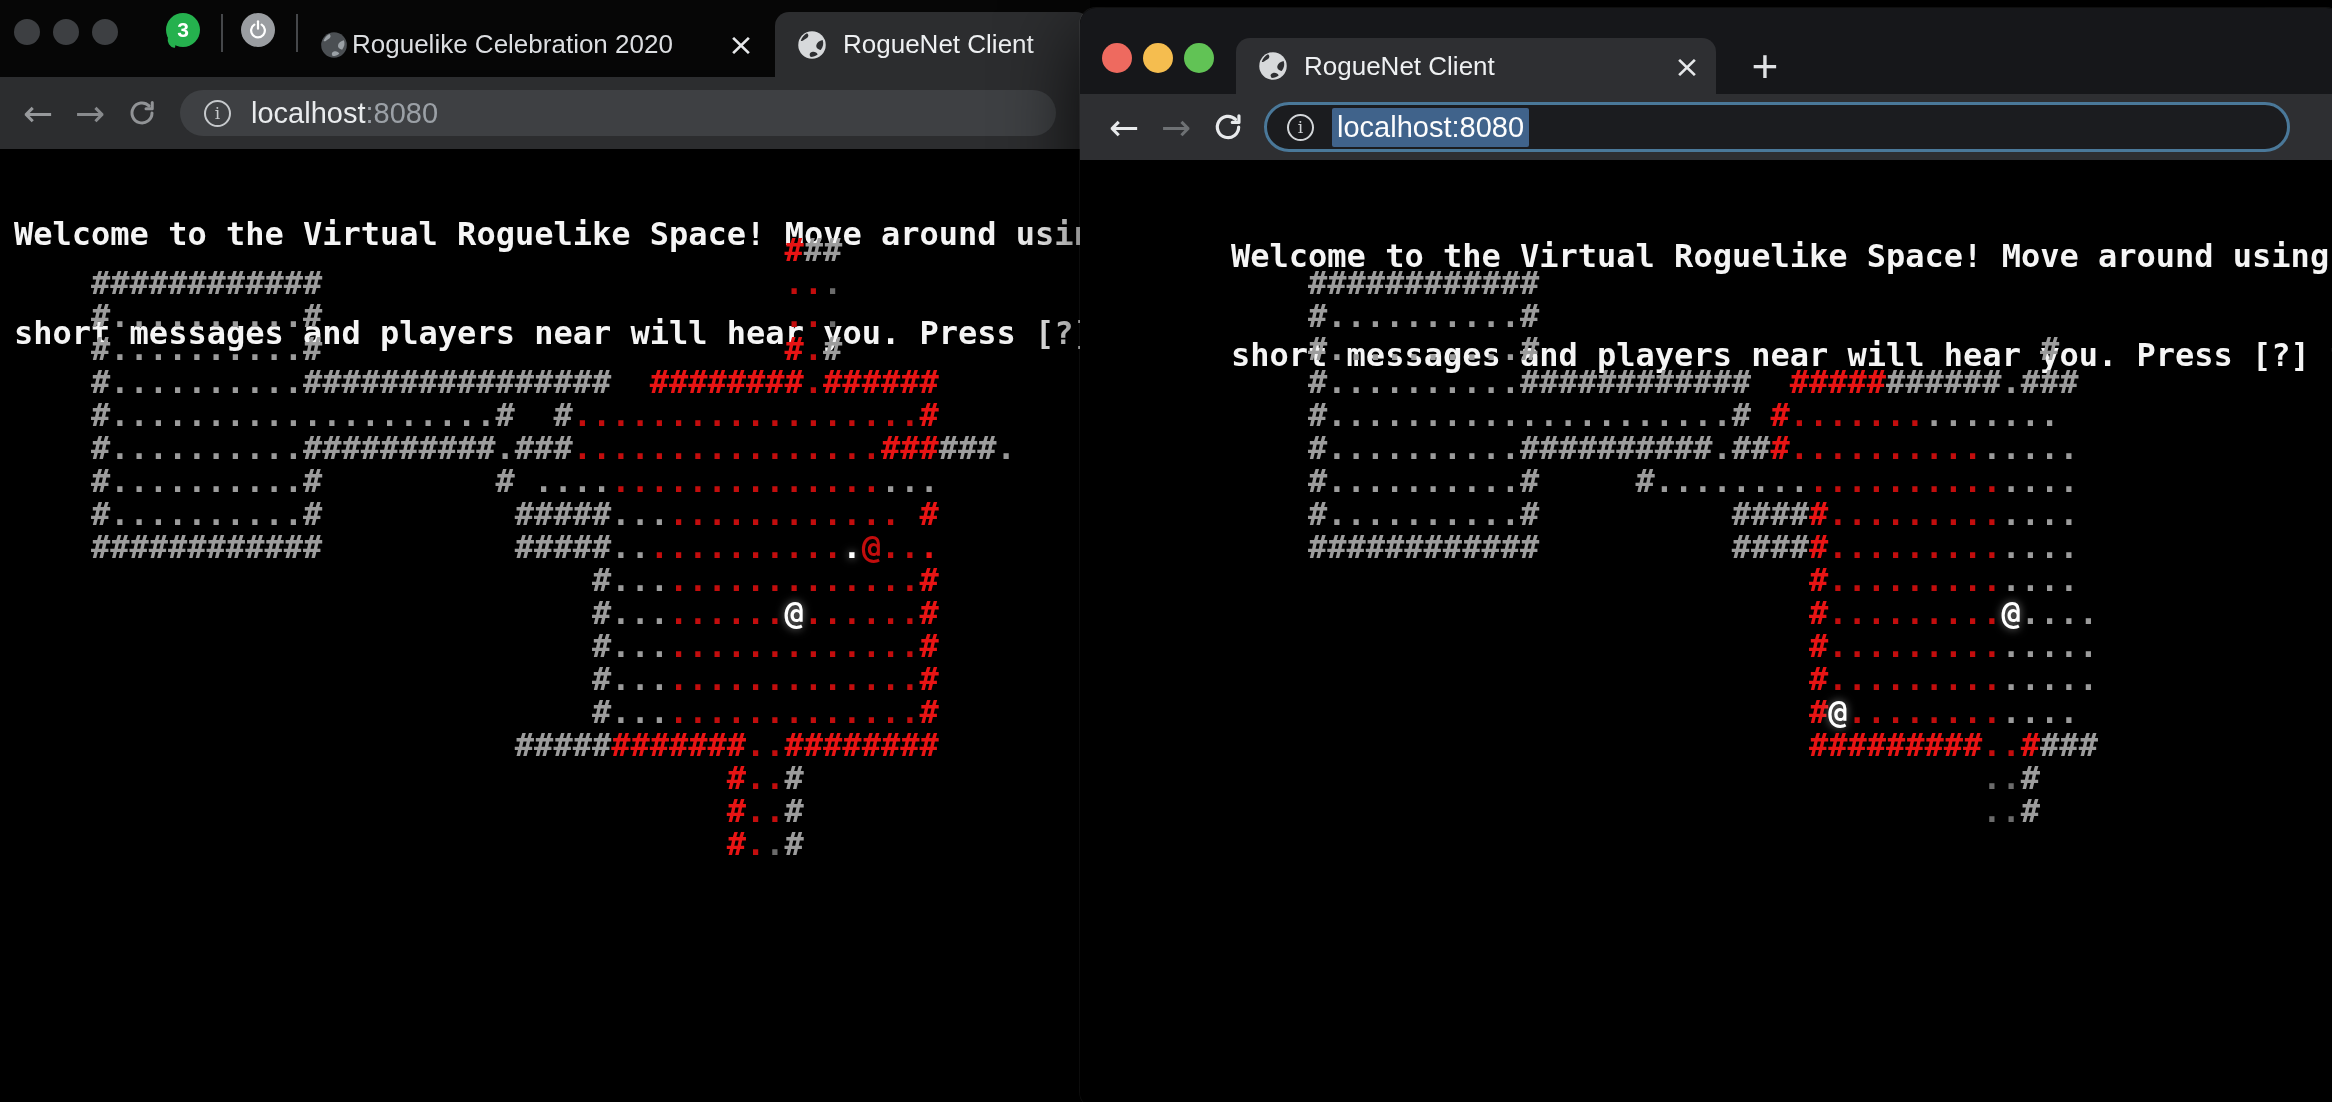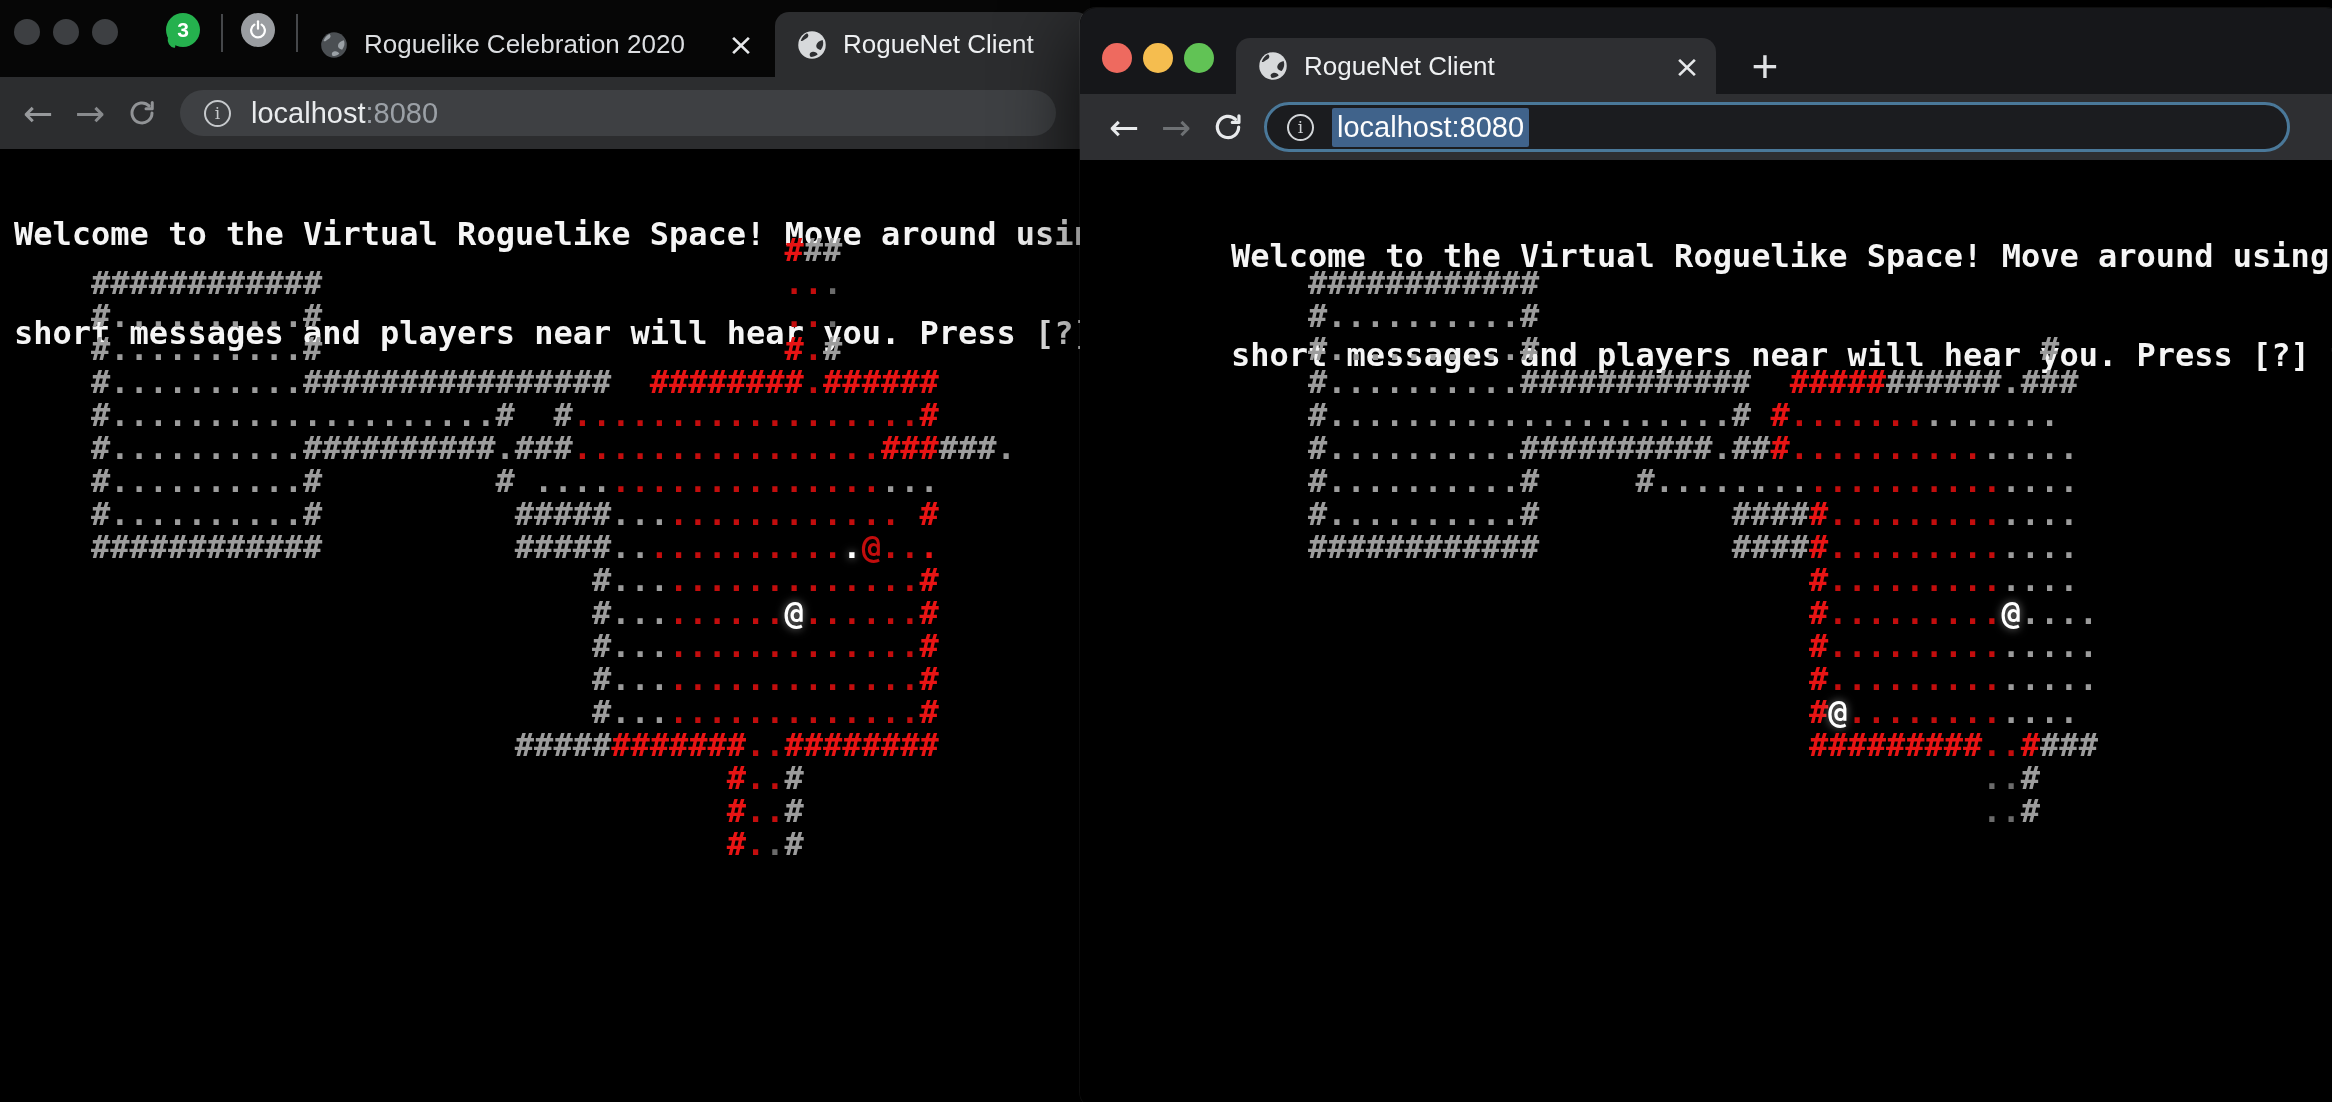--- a/index.html
+++ b/index.html
@@ -16,21 +16,21 @@
            background:#25b14e; display:flex; align-items:center; justify-content:center; }
   .badge span { color:#fff; font-size:21px; font-weight:bold; }
   .badge::after { content:""; position:absolute; left:1px; bottom:0px; width:9px; height:9px;
                   background:#25b14e; border-radius:0 0 0 8px; transform:rotate(12deg); }
   .pin-sep { position:absolute; top:14px; width:2px; height:38px; background:#45474a; }
   .power-btn { position:absolute; left:241px; top:13px; width:34px; height:34px; border-radius:50%;
                background:#9a9da1; display:flex; align-items:center; justify-content:center; }
   .tab { position:absolute; display:flex; align-items:center; }
   .tab-title { font-size:26px; white-space:nowrap; }
   .tab1 { left:308px; top:12px; width:462px; height:65px; padding-left:12px; }
-  .tab1 .tab-title { color:#dcdee1; margin-left:16px; }
+  .tab1 .tab-title { color:#dcdee1; margin-left:4px; }
   .tab-close { margin-left:auto; padding-right:16px; color:#e6e8ea; font-size:31px;
                font-family:"DejaVu Sans", sans-serif; line-height:1; }
   .tab2 { left:775px; top:12px; width:315px; height:65px; background:#2c2d2f;
           border-radius:14px 14px 0 0; padding-left:22px; }
   .tab2 .tab-title { color:#eef0f2; margin-left:16px; }
   .lw-toolbar { position:absolute; left:0; top:77px; width:100%; height:72px; background:#2c2d2f;
                 display:flex; align-items:center; padding-left:12px; }
   .nav-btn { width:52px; height:52px; display:flex; align-items:center; justify-content:center;
              font-size:36px; font-family:"DejaVu Sans", sans-serif; }
   .lw-toolbar .back { color:#97999c; }

